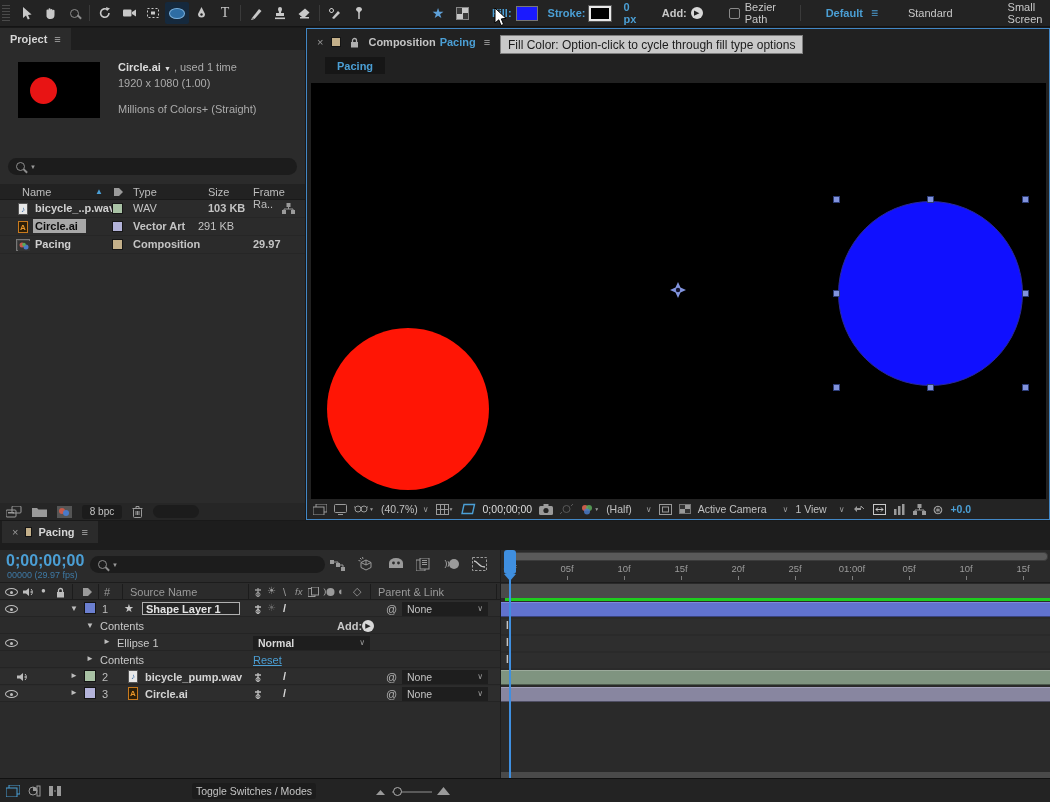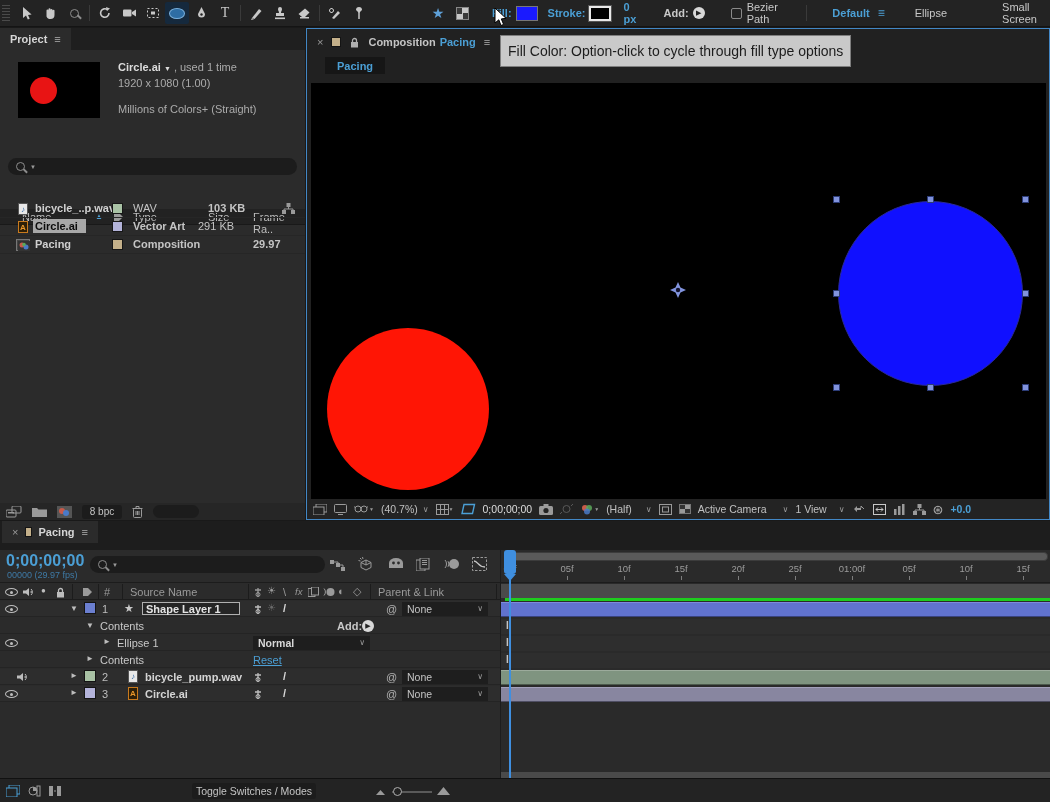--- a/index.html
+++ b/index.html
@@ -33,21 +33,21 @@
   .thumb{left:18px;top:34px;width:82px;height:56px;background:#000;}
   .prow{display:flex;align-items:center;height:18px;border-bottom:1px solid #262626;position:relative;}
   .lblsw{width:11px;height:11px;border:1px solid #161616;position:absolute;left:112px;}
   .colsep{position:absolute;top:0;width:1px;height:100%;background:#222;}
   .searchbox{background:#1c1c1c;border-radius:9px;display:flex;align-items:center;padding:0 8px;gap:5px;}
   .fbtn{background:#1c1c1c;border-radius:3px;display:flex;align-items:center;justify-content:center;color:#c4c4c4;}
   
   #comp{left:306px;top:28px;width:744px;height:492px;background:#212121;border:1px solid #4287c5;}
   #canvas{left:4px;top:54px;width:735px;height:418px;background:#000;position:absolute;}
   .handle{position:absolute;width:7px;height:7px;background:#8193dd;border:1px solid #2c3c77;}
-  #tooltip{left:500px;top:35px;height:32px;background:#c9c9c9;border:1px solid #7e7e7e;color:#1c1c1c;display:flex;align-items:center;padding:0 7px;font-size:14px;z-index:30;}
+  #tooltip{left:500px;top:35px;height:19px;background:#c9c9c9;border:1px solid #7e7e7e;color:#1c1c1c;display:flex;align-items:center;padding:0 7px;font-size:12px;z-index:30;}
   .statusbar{position:absolute;left:0;bottom:0;width:742px;height:20px;background:#232323;display:flex;align-items:center;gap:7px;padding:0 6px;font-size:10.5px;color:#c0c0c0;}
   .mini{flex:none;display:flex;align-items:center;justify-content:center;}
   .chev{color:#9a9a9a;font-size:8px;flex:none;}
   
   #timeline{left:0;top:521px;width:1050px;height:257px;background:#1d1d1d;}
   #tl-left{position:absolute;left:0;top:29px;width:500px;height:228px;background:#2b2b2b;}
   #tl-right{position:absolute;left:501px;top:29px;width:549px;height:228px;background:#2a2a2a;}
   .tl-row{position:absolute;left:0;width:500px;height:16px;background:#2d2d2d;border-bottom:1px solid #242424;}
   .trkbar{position:absolute;left:0;width:549px;height:15px;}
   .dd{position:absolute;background:#1e1e1e;color:#c4c4c4;font-size:10.5px;height:14px;line-height:14px;padding:0 5px;display:flex;justify-content:space-between;align-items:center;}
@@ -162,21 +162,21 @@
   <span style="width:24px;flex:none;"></span>
   <span style="color:#c8c8c8;font-weight:bold;">Add:</span>
   <span class="circle-play" style="margin-left:4px;">▶</span>
   <span style="width:26px;flex:none;"></span>
   <span class="chk"></span>
   <span style="color:#c8c8c8;">Bezier Path</span>
 
   <span class="tool-sep" style="margin-left:18px;"></span>
   <span class="lbl-blue" style="margin-left:22px;font-weight:bold;">Default</span>
   <span class="menu-glyph" style="margin-left:8px;">≡</span>
-  <span style="margin-left:30px;color:#c8c8c8;">Ellipse</span>
+  <span style="margin-left:30px;color:#c8c8c8;">Standard</span>
   <span style="margin-left:55px;color:#c8c8c8;">Small Screen</span>
 </div>
 
 <div id="project" class="abs">
   <div class="tabbar">
     <div class="tab-active">
       <span>Project</span>
       <span style="font-weight:normal;color:#b0b0b0;">≡</span>
     </div>
   </div>
@@ -191,21 +191,21 @@
     </div>
     <div>1920 x 1080 (1.00)</div>
     <div style="height:11px;"></div>
     <div>Millions of Colors+ (Straight)</div>
   </div>
   <div class="searchbox abs" style="left:8px;top:130px;width:289px;height:17px;">
     <span class="mag"></span>
     <span class="chev" style="font-size:6px;">▼</span>
   </div>
 
-  <div class="abs" style="left:0;top:156px;width:305px;height:16px;background:#222;border-bottom:1px solid #191919;margin-top:25px;">
+  <div class="abs" style="left:0;top:156px;width:305px;height:16px;background:#222;border-bottom:1px solid #191919;">
     <span style="position:absolute;left:22px;top:2px;color:#bdbdbd;">Name</span>
     <span style="position:absolute;left:95px;top:3px;font-size:8px;color:#4b9fd5;">▲</span>
     <span style="position:absolute;left:113px;top:3px;">
         <svg width="11" height="10">
           <path d="M1 1 h5 l4 4 -4 4 h-5 z" fill="#9a9a9a"></path>
         </svg>
       </span>
     <span style="position:absolute;left:133px;top:2px;color:#bdbdbd;">Type</span>
     <span style="position:absolute;left:208px;top:2px;color:#bdbdbd;">Size</span>
     <span style="position:absolute;left:253px;top:2px;color:#bdbdbd;">Frame Ra..</span>

